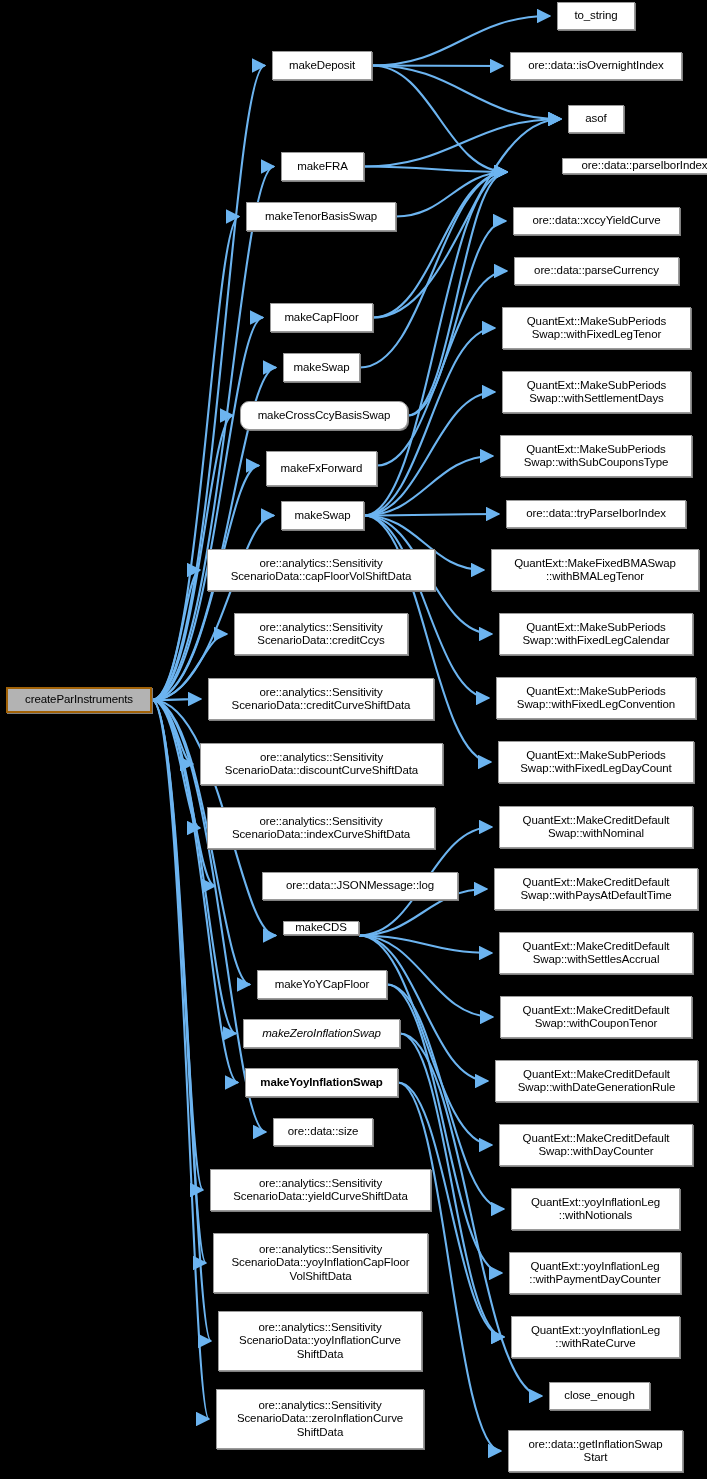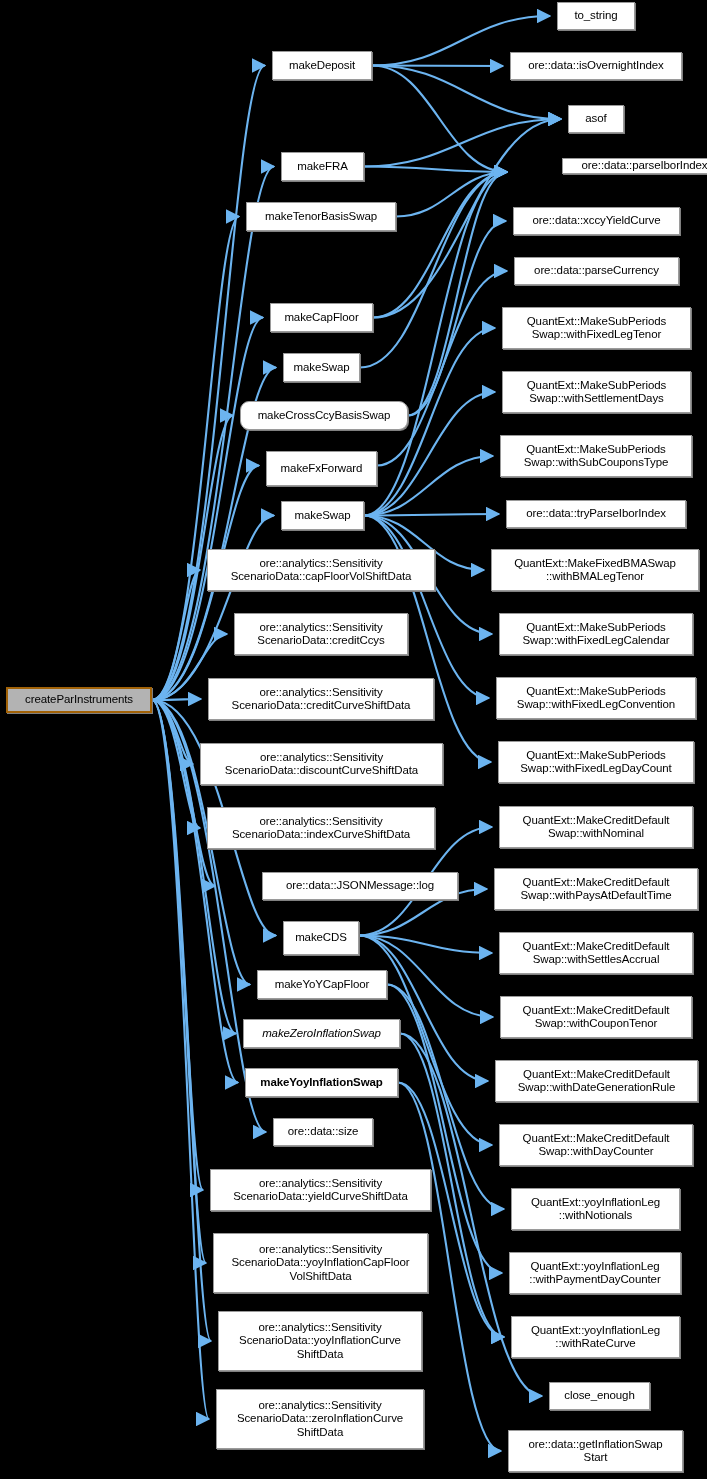--- a/index.html
+++ b/index.html
@@ -121,21 +121,21 @@
 ScenarioData::discountCurveShiftData</span></div>
       <div class="node" style="left: 498px; top: 741px; width: 196px; height: 42px;"><span>QuantExt::MakeSubPeriods
 Swap::withFixedLegDayCount</span></div>
       <div class="node" style="left: 207px; top: 807px; width: 228px; height: 42px;"><span>ore::analytics::Sensitivity
 ScenarioData::indexCurveShiftData</span></div>
       <div class="node" style="left: 499px; top: 806px; width: 194px; height: 42px;"><span>QuantExt::MakeCreditDefault
 Swap::withNominal</span></div>
       <div class="node" style="left: 222px; top: 872px; width: 196px; height: 28px; margin-left: 40px;"><span>ore::data::JSONMessage::log</span></div>
       <div class="node" style="left: 494px; top: 868px; width: 204px; height: 42px;"><span>QuantExt::MakeCreditDefault
 Swap::withPaysAtDefaultTime</span></div>
-      <div class="node" style="left: 283px; top: 921px; width: 76px; height: 34px;"><span>makeCDS</span></div>
+      <div class="node" style="left: 283px; top: 921px; width: 76px; height: 14px;"><span>makeCDS</span></div>
       <div class="node" style="left: 499px; top: 932px; width: 194px; height: 42px;"><span>QuantExt::MakeCreditDefault
 Swap::withSettlesAccrual</span></div>
       <div class="node" style="left: 257px; top: 970px; width: 130px; height: 29px;"><span>makeYoYCapFloor</span></div>
       <div class="node" style="left: 500px; top: 996px; width: 192px; height: 42px;"><span>QuantExt::MakeCreditDefault
 Swap::withCouponTenor</span></div>
       <div class="node" style="left: 243px; top: 1019px; width: 157px; height: 29px; font-style: italic;"><span>makeZeroInflationSwap</span></div>
       <div class="node" style="left: 245px; top: 1068px; width: 153px; height: 29px; font-weight: bold;"><span>makeYoyInflationSwap</span></div>
       <div class="node" style="left: 495px; top: 1060px; width: 203px; height: 42px;"><span>QuantExt::MakeCreditDefault
 Swap::withDateGenerationRule</span></div>
       <div class="node" style="left: 273px; top: 1118px; width: 100px; height: 28px;"><span>ore::data::size</span></div>

